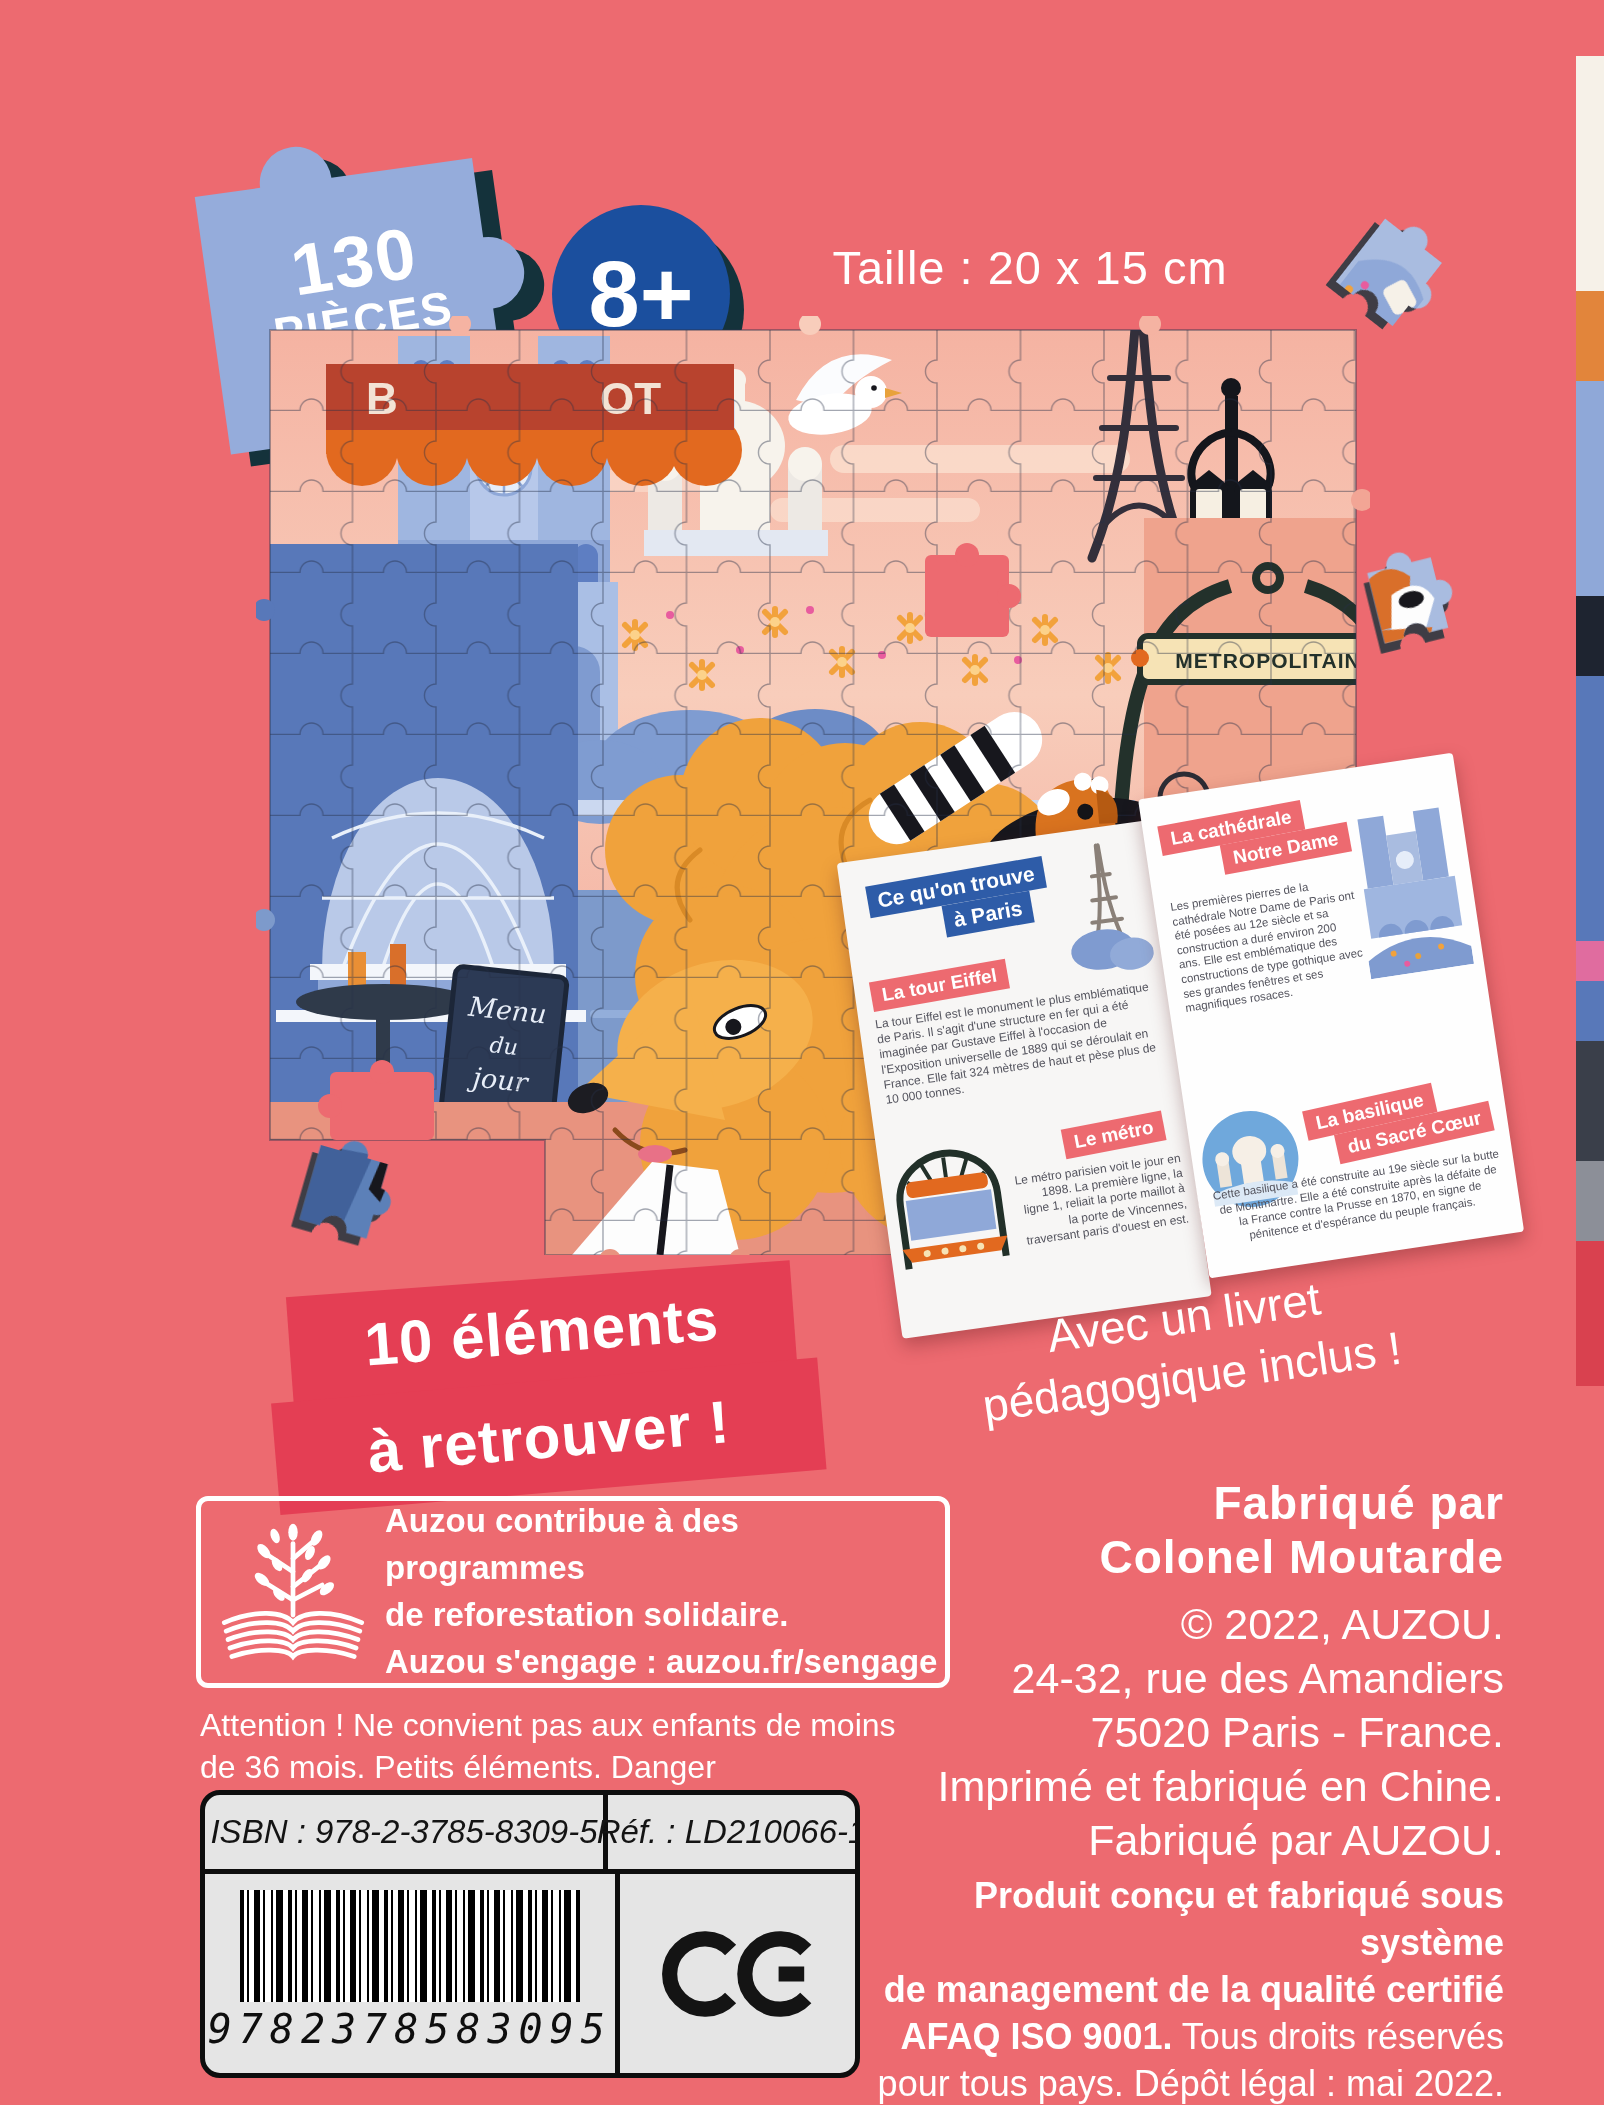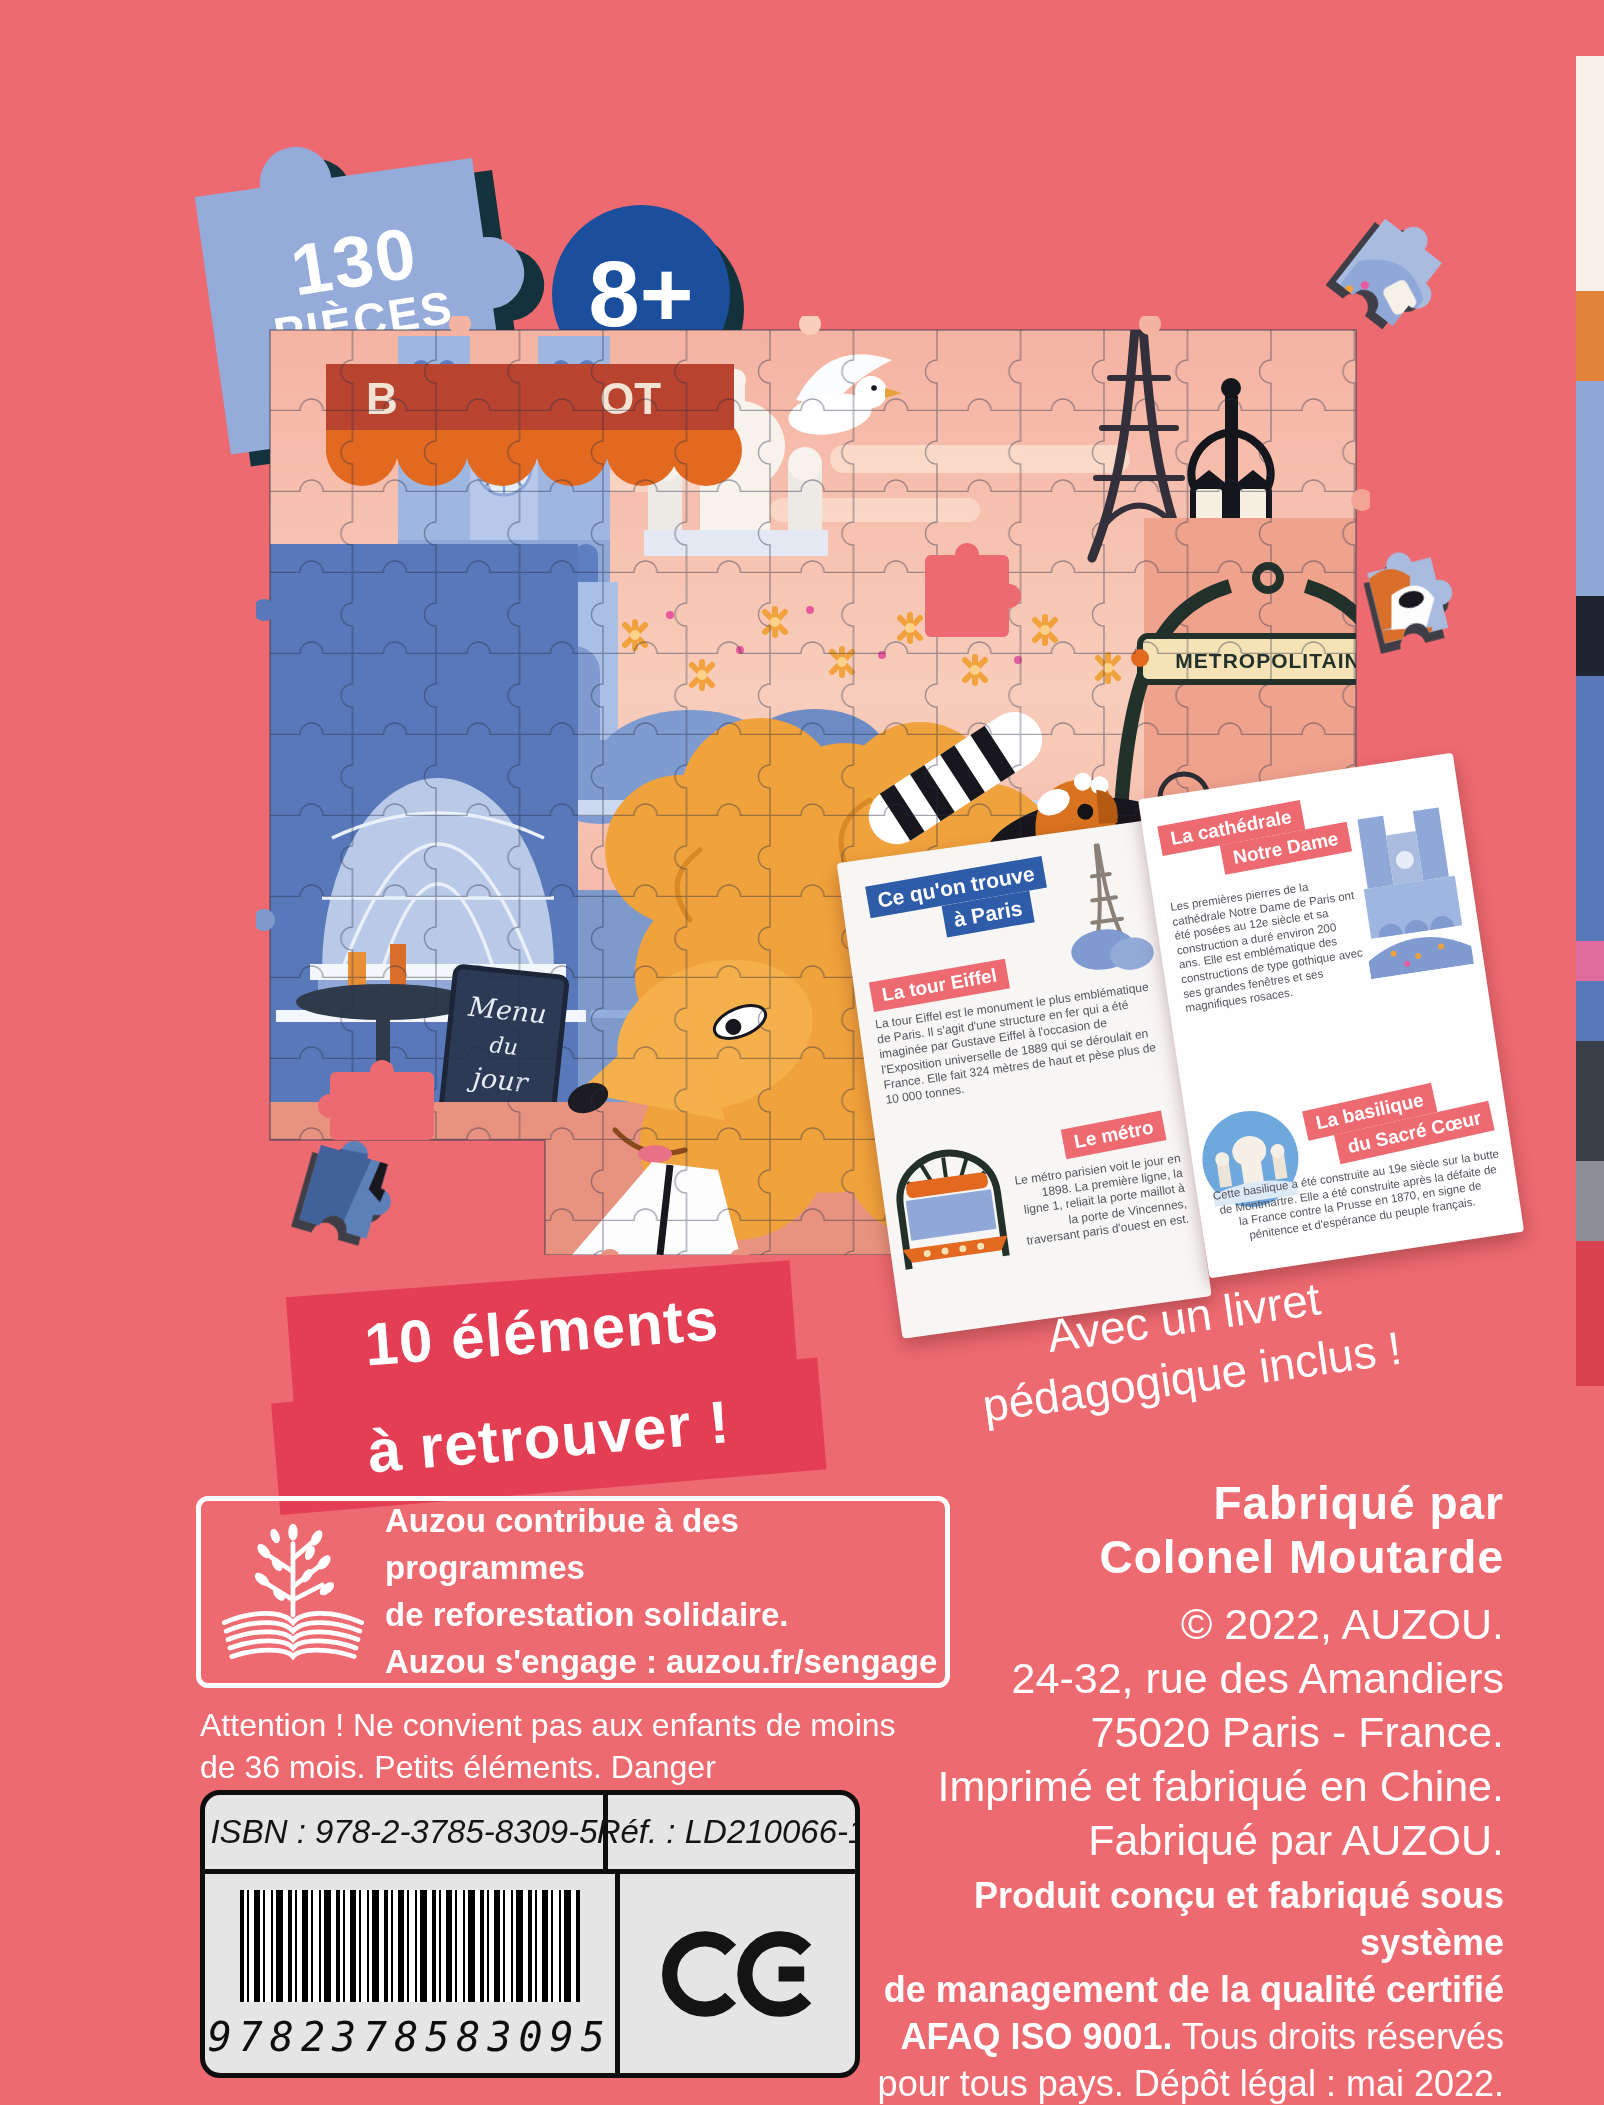--- a/index.html
+++ b/index.html
@@ -59,21 +59,21 @@
   #label .toprow{height:74px;border-bottom:5px solid #0E0E0E;display:flex;color:#141414;font-size:33px;}
   #label .toprow .cell{display:flex;align-items:center;justify-content:center;white-space:nowrap;}
   #label .c1{width:62%;}
   #label .c2{width:38%;border-left:5px solid #0E0E0E;}
   #label .botrow{flex:1;display:flex;}
   #label .bleft{width:63%;border-right:5px solid #0E0E0E;display:flex;flex-direction:column;align-items:center;}
   #bars{margin-top:16px;width:340px;height:112px;
       background:repeating-linear-gradient(90deg,#000 0 4px,#fff 4px 7px,#000 7px 9px,#fff 9px 14px,
       #000 14px 20px,#fff 20px 23px,#000 23px 25px,#fff 25px 31px,#000 31px 33px,#fff 33px 36px,
       #000 36px 43px,#fff 43px 48px);}
-  #barNum{font-family:"DejaVu Sans Mono",monospace;font-size:40px;letter-spacing:7px;color:#0E0E0E;margin-top:12px;}
+  #barNum{font-family:"DejaVu Sans Mono",monospace;font-size:40px;letter-spacing:7px;color:#0E0E0E;margin-top:4px;}
   #label .bright{flex:1;display:flex;align-items:center;justify-content:center;}
   
   #credits{right:100px;top:1476px;width:660px;text-align:right;color:#fff;}
   #credits .hand{font-weight:700;font-size:46px;line-height:1.18;letter-spacing:1px;}
   #credits .addr{font-size:43px;line-height:1.26;margin-top:12px;font-weight:400;}
   #credits .qual{font-size:36px;line-height:1.3;margin-top:6px;}
   #credits .qual b{font-weight:700;margin-top:6px;}
 </style>
 </head>
 <body>
@@ -89,20 +89,21 @@
     <div class="txt">
       <div class="n">130</div>
       <div class="l">PIÈCES</div>
     </div>
   </div>
 
   <div class="abs" id="ageBadge">
     <span>8+</span>
   </div>
 
+  <div class="abs" id="sizeText">Taille : 20 x 15 cm</div>
 
   <div class="abs" id="edgeStrip">
     <div style="height:235px;background:#F6F1E8"></div>
     <div style="height:90px;background:#E2853B"></div>
     <div style="height:215px;background:#8FA8D8"></div>
     <div style="height:80px;background:#1E2430"></div>
     <div style="height:265px;background:#5878B9"></div>
     <div style="height:40px;background:#E06C9F"></div>
     <div style="height:60px;background:#5878B9"></div>
     <div style="height:120px;background:#3A3F4A"></div>

